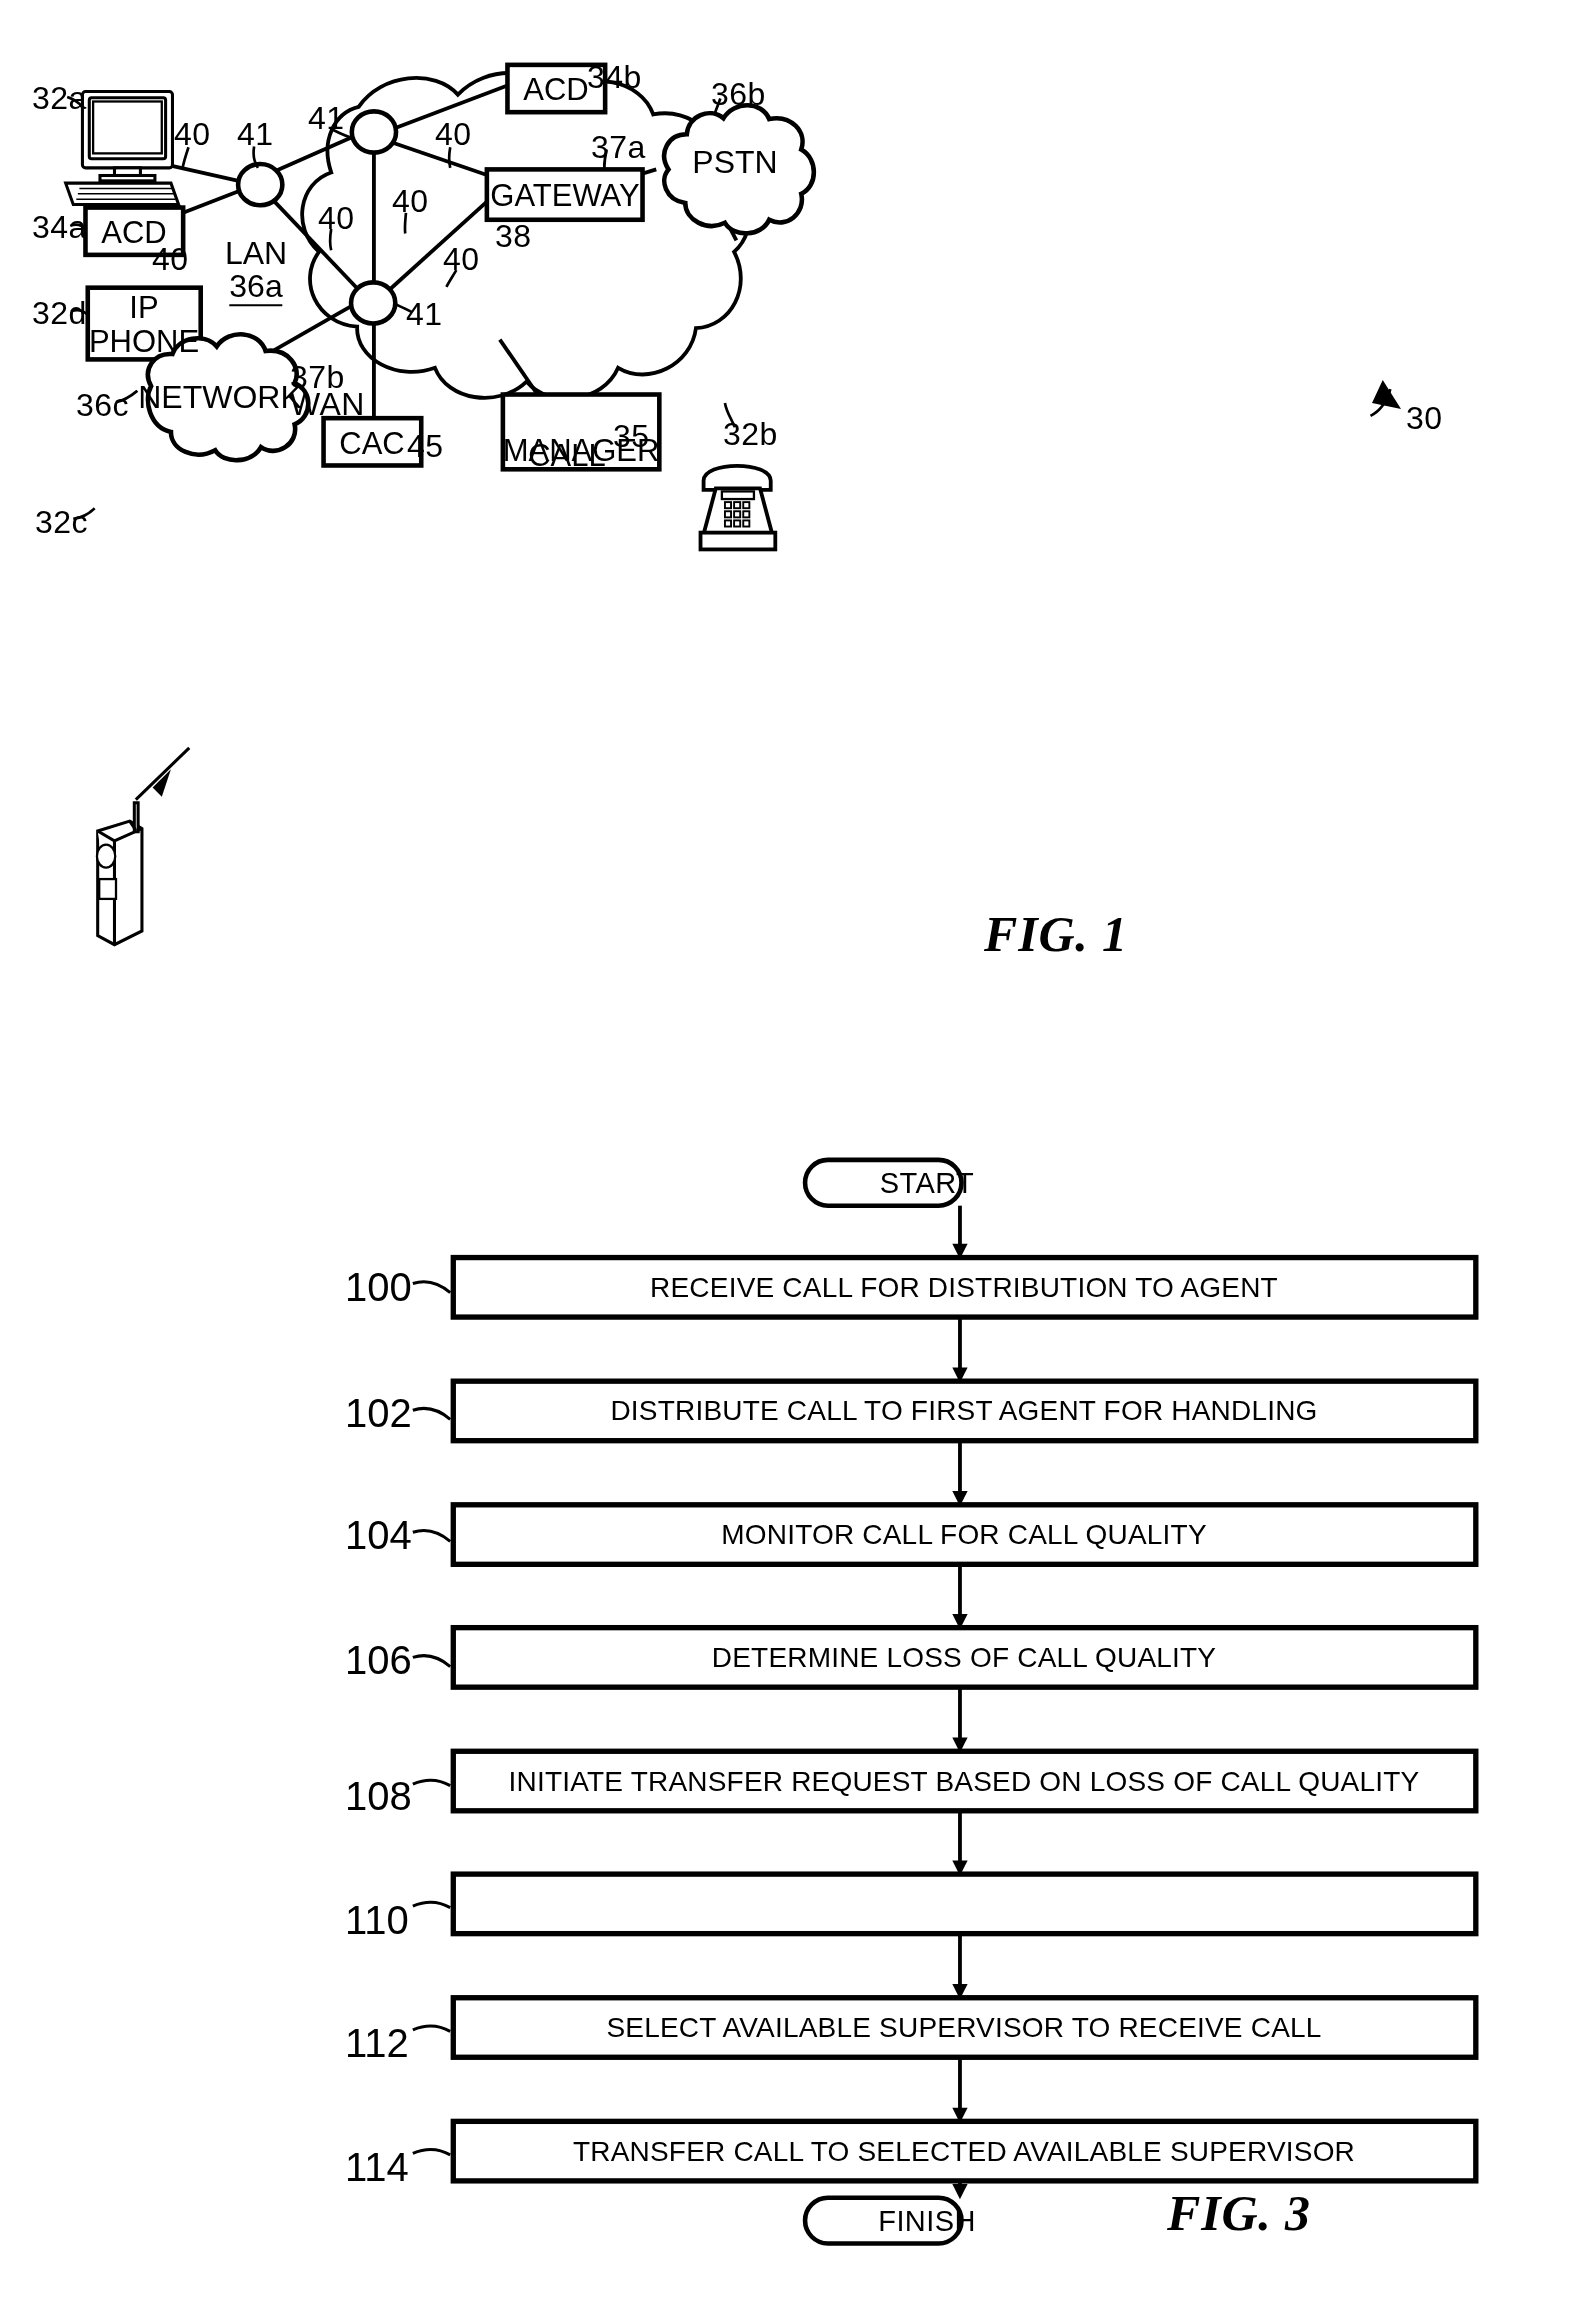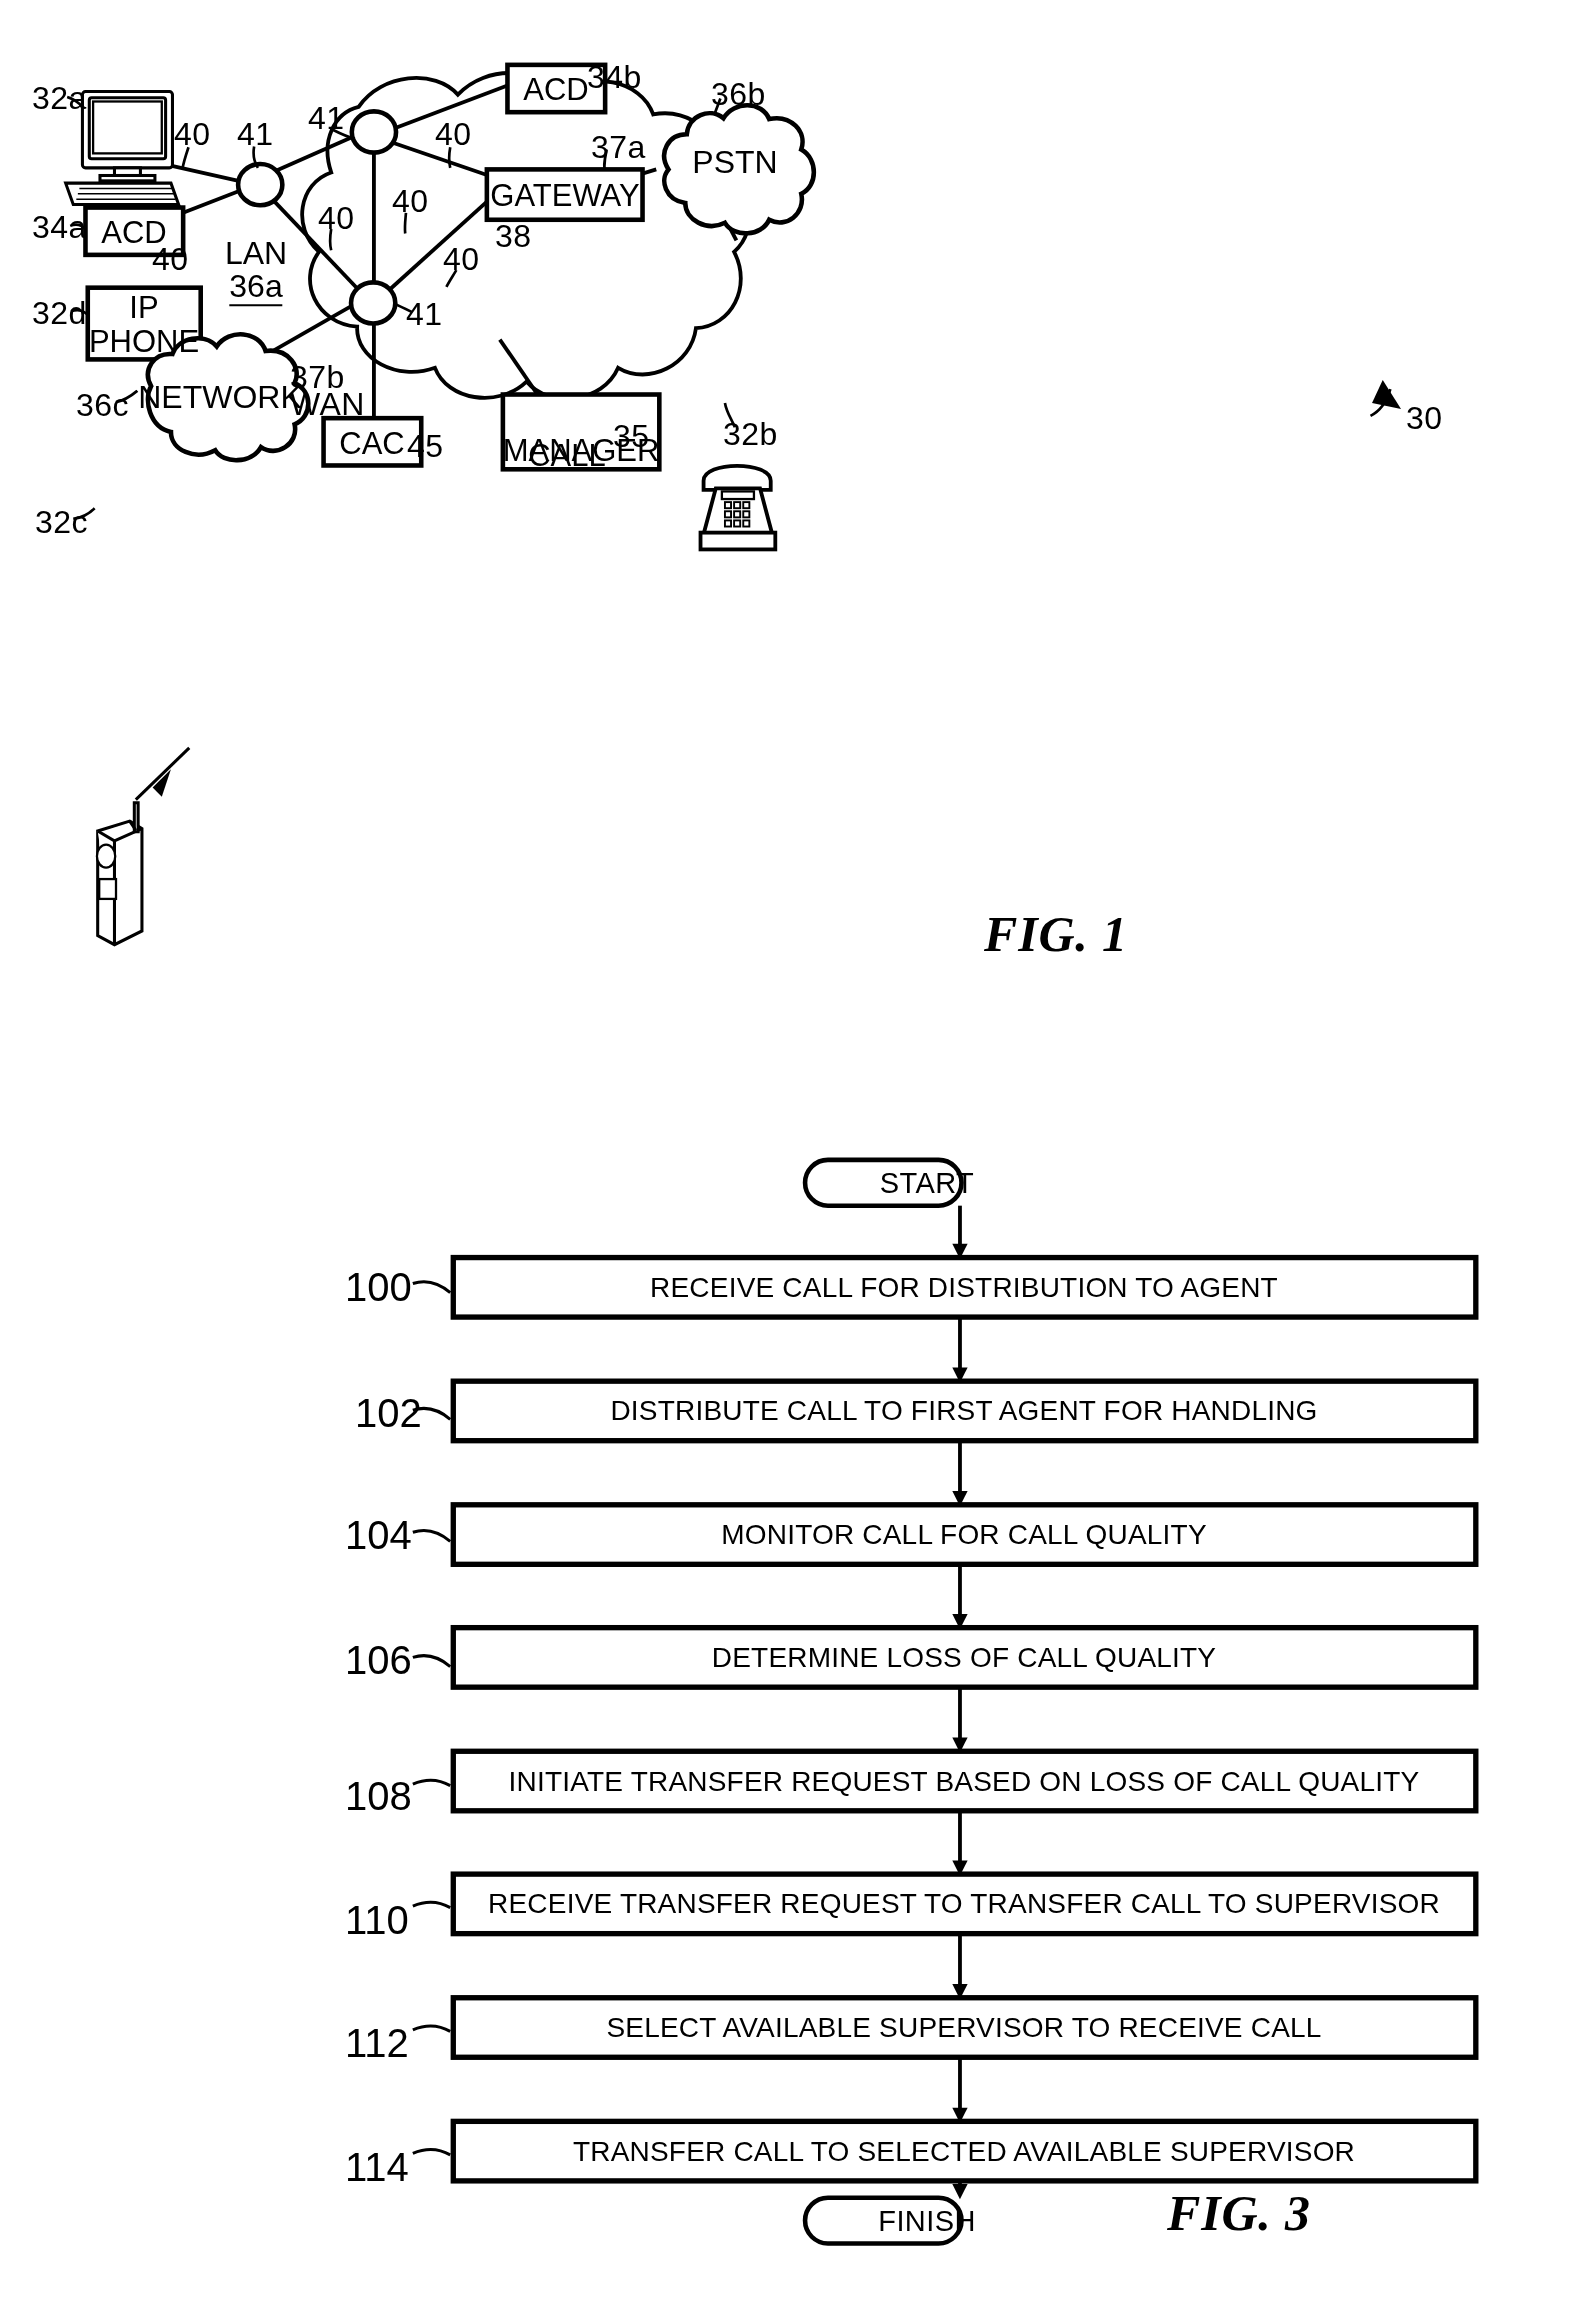--- a/index.html
+++ b/index.html
@@ -274,31 +274,30 @@
   <div class="lbl boxtxt ctr" style="left:567px;top:416px;margin-top:39px;">CALL</div>
   <div class="lbl boxtxt ctr" style="left:581px;top:450px;">MANAGER</div>
 
   <div class="lbl figtxt" style="left:984px;top:909px;">FIG. 1</div>
   <div class="lbl figtxt" style="left:1167px;top:2188px;">FIG. 3</div>
 
   <div class="lbl termtxt ctr" style="left:884px;top:1183px;">START</div>
   <div class="lbl termtxt ctr" style="left:884px;top:2221px;">FINISH</div>
 
   <div class="lbl stepnum" style="left:345px;top:1267px;">100</div>
-  <div class="lbl stepnum" style="left:345px;top:1393px;margin-left:10px;">102</div>
+  <div class="lbl stepnum" style="left:345px;top:1393px;">102</div>
   <div class="lbl stepnum" style="left:345px;top:1515px;">104</div>
   <div class="lbl stepnum" style="left:345px;top:1640px;">106</div>
   <div class="lbl stepnum" style="left:345px;top:1776px;">108</div>
   <div class="lbl stepnum" style="left:345px;top:1900px;">110</div>
   <div class="lbl stepnum" style="left:345px;top:2023px;">112</div>
   <div class="lbl stepnum" style="left:345px;top:2147px;text-align:center;">114</div>
 
   <div class="lbl steptxt ctr" style="left:964px;top:1288px;">RECEIVE CALL FOR DISTRIBUTION TO AGENT</div>
   <div class="lbl steptxt ctr" style="left:964px;top:1411px;">DISTRIBUTE CALL TO FIRST AGENT FOR HANDLING</div>
   <div class="lbl steptxt ctr" style="left:964px;top:1535px;">MONITOR CALL FOR CALL QUALITY</div>
   <div class="lbl steptxt ctr" style="left:964px;top:1658px;">DETERMINE LOSS OF CALL QUALITY</div>
   <div class="lbl steptxt ctr" style="left:964px;top:1782px;">INITIATE TRANSFER REQUEST BASED ON LOSS OF CALL QUALITY</div>
-  <div class="lbl steptxt ctr" style="left:964px;top:1904px;">RECEIVE TRANSFER REQUEST TO TRANSFER CALL TO SUPERVISOR</div>
   <div class="lbl steptxt ctr" style="left:964px;top:2028px;">SELECT AVAILABLE SUPERVISOR TO RECEIVE CALL</div>
   <div class="lbl steptxt ctr" style="left:964px;top:2152px;">TRANSFER CALL TO SELECTED AVAILABLE SUPERVISOR</div>
 
 </div>
 
 
 </body></html>

